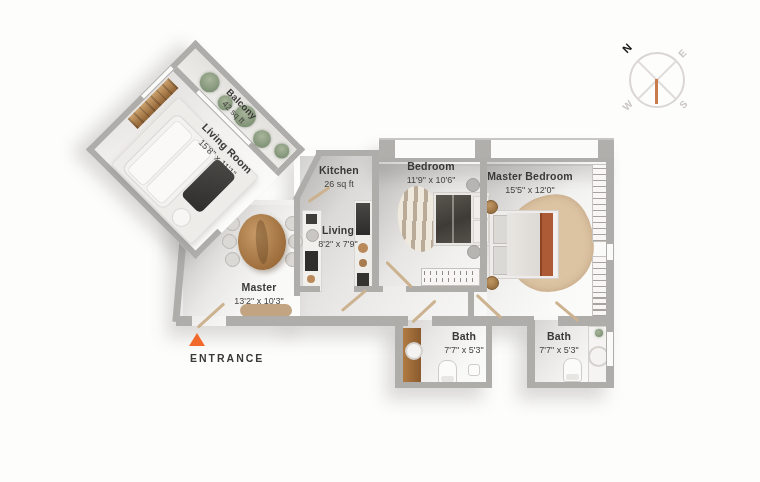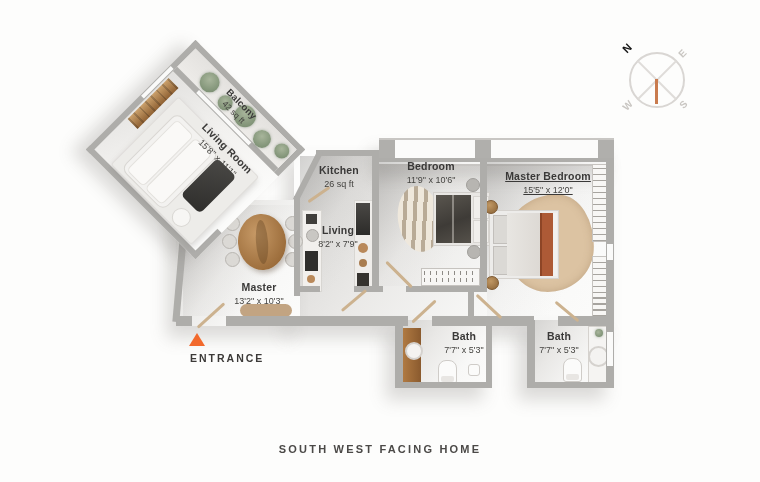--- a/index.html
+++ b/index.html
@@ -188,21 +188,21 @@
     <div class="rd">26 sq ft</div>
   </div>
   <div class="lbl" style="left:338px;top:224px;">
     <div class="rn">Living</div>
     <div class="rd">8'2" x 7'9"</div>
   </div>
   <div class="lbl" style="left:431px;top:160px;">
     <div class="rn">Bedroom</div>
     <div class="rd">11'9" x 10'6"</div>
   </div>
-  <div class="lbl" style="left:548px;top:170px;text-decoration:underline;">
+  <div class="lbl" style="left:530px;top:170px;">
     <div class="rn">Master Bedroom</div>
     <div class="rd">15'5" x 12'0"</div>
   </div>
   <div class="lbl" style="left:259px;top:281px;">
     <div class="rn">Master</div>
     <div class="rd">13'2" x 10'3"</div>
   </div>
   <div class="lbl" style="left:464px;top:330px;">
     <div class="rn">Bath</div>
     <div class="rd">7'7" x 5'3"</div>
@@ -219,15 +219,14 @@
     <div class="abs" style="left:9px;top:14px;width:52px;height:52px;border-radius:50%;border:2px solid #d9d6d3;"></div>
     <div class="abs" style="left:10px;top:41px;width:54px;height:1.5px;background:#dfdcd9;transform:rotate(45deg);"></div>
     <div class="abs" style="left:10px;top:41px;width:54px;height:1.5px;background:#dfdcd9;transform:rotate(-45deg);"></div>
     <div class="abs" style="left:35px;top:41px;width:3px;height:25px;background:var(--needle,#c97b4e);"></div>
     <div class="wlet" style="left:3px;top:4px;color:#161616;font-weight:800;font-size:11px;">N</div>
     <div class="wlet" style="left:59px;top:10px;">E</div>
     <div class="wlet" style="left:3px;top:62px;">W</div>
     <div class="wlet" style="left:60px;top:61px;">S</div>
   </div>
 
-  <div class="abs" style="left:0;right:0;top:443px;text-align:center;font-size:11px;font-weight:600;letter-spacing:2.2px;color:#4b4947;z-index:8;">SOUTH WEST FACING HOME</div>
 
 </div>
 
 </body></html>

